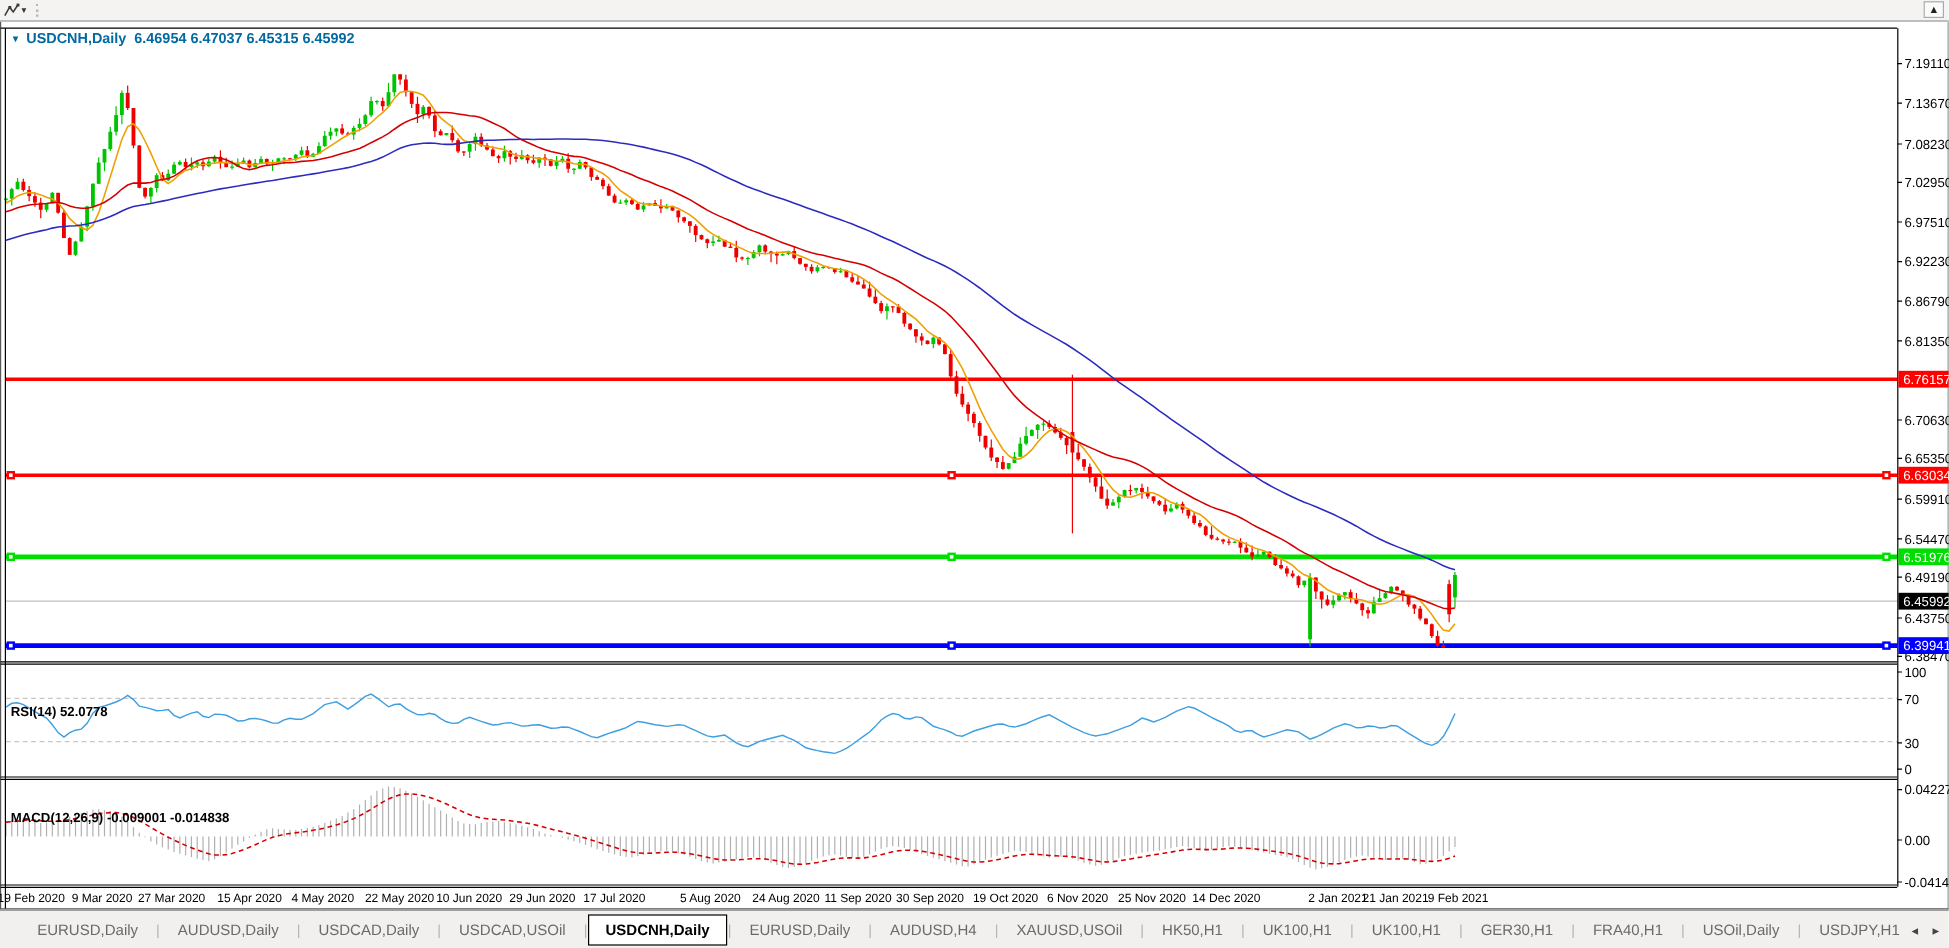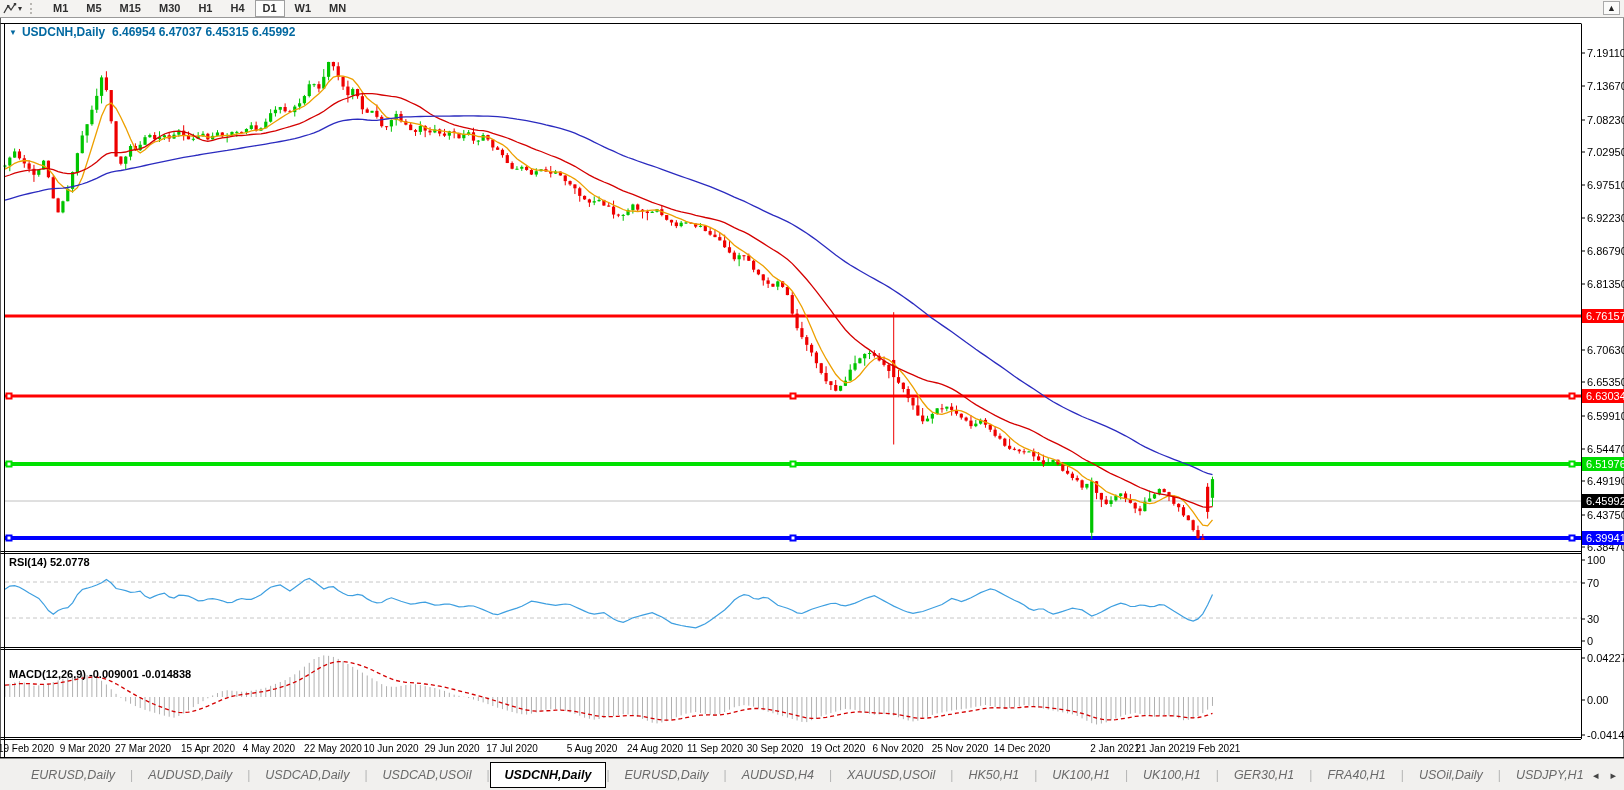--- a/index.html
+++ b/index.html
@@ -28,31 +28,31 @@
     border:1px solid #aaa;background:#fbfbfa;padding:0 3px;line-height:12px;cursor:pointer;
   }
   
   #chart-svg{position:absolute;left:0;top:0;z-index:1;}
   .chart-header{
     position:absolute;left:9px;top:25px;z-index:3;
     font-size:12px;font-weight:bold;color:#0369a1;letter-spacing:0px;white-space:pre;
   }
   .hdr-tri{font-size:8px;margin-right:5px;vertical-align:1px;cursor:pointer;}
   .pane-label{
-    position:absolute;left:9px;z-index:3;font-size:11px;color:#000;font-weight:bold;
+    position:absolute;left:9px;z-index:3;font-size:11px;color:#000;font-weight:bold;margin-top:32px;
   }
   
   .tabbar{
     position:absolute;left:0;top:758px;width:1624px;height:32px;
     background:#f1f0ee;border-top:1px solid #8a8a8a;z-index:5;
     display:flex;align-items:center;
   }
   .tabs{display:flex;align-items:center;height:100%;padding-left:16px;overflow:hidden;flex:1;}
   .tab{
-    font-size:12.5px;color:#6a6a6a;padding:6px 15px;white-space:nowrap;cursor:pointer;font-style:italic;
+    font-size:12.5px;color:#6a6a6a;padding:6px 15px;white-space:nowrap;cursor:pointer;
   }
   .tab.active{
     background:#ffffff;border:1px solid #000;color:#000;font-weight:bold;
     padding:5px 14px;
   }
   .tabsep{color:#b4b4b4;font-size:12px;}
   .tab-arrows{display:flex;gap:12px;padding:0 8px 0 2px;}
   .tab-arrows span{font-size:11px;color:#444;cursor:pointer;}
 </style>
 </head>
@@ -61,31 +61,20 @@
 <div class="toolbar">
   <span class="toolicon">
     <svg width="14" height="13" viewBox="0 0 14 13">
       <polyline points="1,11 5,4 8,8 12,2" fill="none" stroke="#3a3a3a" stroke-width="1.3"></polyline>
       <rect x="4" y="3" width="2.4" height="2.4" fill="#3a3a3a"></rect>
       <rect x="10.8" y="1" width="2.4" height="2.4" fill="#3a3a3a"></rect>
     </svg>
   </span>
   <span class="dd">▾</span>
   <span class="grip"></span>
-  <div class="tfwrap">
-      <div class="tfbtn">M1</div>
-      <div class="tfbtn">M5</div>
-      <div class="tfbtn">M15</div>
-      <div class="tfbtn">M30</div>
-      <div class="tfbtn">H1</div>
-      <div class="tfbtn">H4</div>
-      <div class="tfbtn active">D1</div>
-      <div class="tfbtn">W1</div>
-      <div class="tfbtn">MN</div>
-    </div>
   <span class="tbarrow">▲</span>
 </div>
 
 <svg id="chart-svg" width="1624" height="790">
     <rect x="0" y="18" width="1624" height="739" fill="#ffffff"></rect>
     <g>
       <line x1="5" y1="501" x2="1581" y2="501" stroke="#c0c0c0" stroke-width="1"></line>
     </g>
     <g>
       <line x1="5" y1="316" x2="1581" y2="316" stroke="#ff0000" stroke-width="3"></line>
@@ -985,21 +974,21 @@
       <text x="1022" y="752" fill="#000" font-size="10" font-family="Liberation Sans, sans-serif" text-anchor="middle">14 Dec 2020</text>
       <text x="1115" y="752" fill="#000" font-size="10" font-family="Liberation Sans, sans-serif" text-anchor="middle">2 Jan 2021</text>
       <text x="1163" y="752" fill="#000" font-size="10" font-family="Liberation Sans, sans-serif" text-anchor="middle">21 Jan 2021</text>
       <text x="1215" y="752" fill="#000" font-size="10" font-family="Liberation Sans, sans-serif" text-anchor="middle">9 Feb 2021</text>
     </g>
   </svg>
 
 <div class="chart-header"><span class="hdr-tri">▼</span><span>USDCNH,Daily</span><span>  </span><span>6.46954 6.47037 6.45315 6.45992</span></div>
 
 <div class="pane-label" style="top:556px">RSI(14) 52.0778</div>
-<div class="pane-label" style="top:668px">MACD(12,26,9) -0.009001 -0.014838</div>
+<div class="pane-label" style="top:644px">MACD(12,26,9) -0.009001 -0.014838</div>
 
 <div class="tabbar">
   <div class="tabs">
       <div class="tab">EURUSD,Daily</div>
       <span class="tabsep">|</span>
       <div class="tab">AUDUSD,Daily</div>
       <span class="tabsep">|</span>
       <div class="tab">USDCAD,Daily</div>
       <span class="tabsep">|</span>
       <div class="tab">USDCAD,USOil</div>

